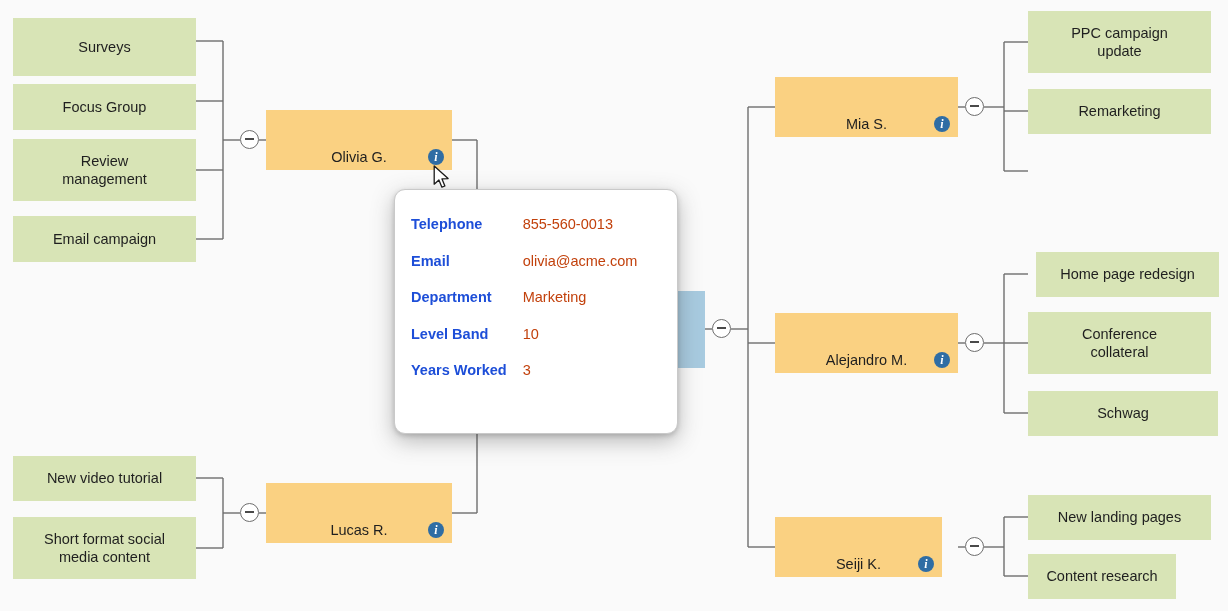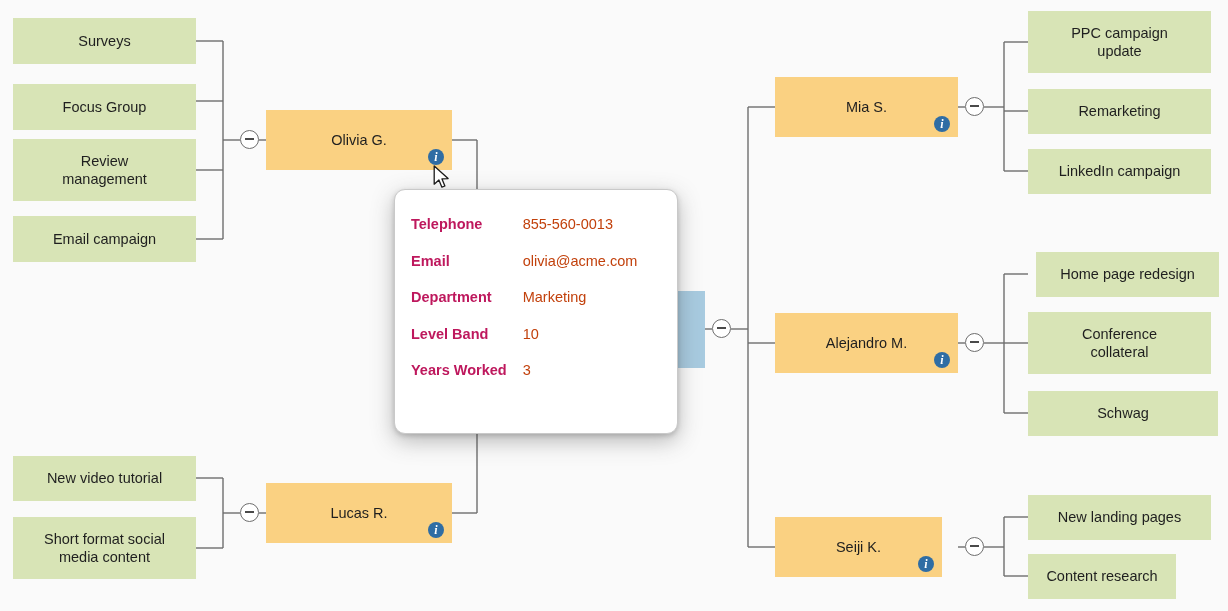--- a/index.html
+++ b/index.html
@@ -42,20 +42,21 @@
     color: #1f1f1f;
     line-height: 1.25;
     padding: 4px 10px;
     white-space: pre-line;
   }
   .node.leaf {
     background: #d8e4b6;
   }
   .node.person {
     background: #fad182;
+    align-items: flex-end;
   }
   .node.center {
     background: #a8cbe0;
   }
 
   
   .info-icon {
     position: absolute;
     right: 8px;
     bottom: 5px;
@@ -112,21 +113,21 @@
     border-collapse: collapse;
     font-size: 14.5px;
   }
   #tooltip td {
     padding: 0 0 20.5px 0;
     vertical-align: top;
     white-space: nowrap;
   }
   #tooltip td.k {
     font-weight: bold;
-    color: #be185d;
+    color: #1d4ed8;
     padding-right: 16px;
   }
   #tooltip td.v {
     color: #c2410c;
   }
 
   
   #cursor {
     position: absolute;
     left: 433px;
@@ -184,21 +185,21 @@
       <path d="M1004 413 H1028"></path>
 
       <path d="M958 547 H965"></path>
       <path d="M984 547 H1004"></path>
       <path d="M1004 517 V576"></path>
       <path d="M1004 517 H1028"></path>
       <path d="M1004 576 H1028"></path>
     </g>
   </svg>
 
-  <div class="node leaf" style="left:13px;  top:18px;  width:183px; height:46px;">
+  <div class="node leaf" style="left:13px;  top:18px;  width:183px; height:58px;">
     <span>Surveys</span>
   </div>
   <div class="node leaf" style="left:13px;  top:84px;  width:183px; height:46px;">
     <span>Focus Group</span>
   </div>
   <div class="node leaf" style="left:13px;  top:139px; width:183px; height:62px;">
     <span>Review
 management</span>
   </div>
   <div class="node leaf" style="left:13px;  top:216px; width:183px; height:46px;">
@@ -238,23 +239,20 @@
     <span class="info-icon">i</span>
   </div>
   <div class="toggle" style="left:965px; top:97px;"></div>
 
   <div class="node leaf" style="left:1028px; top:11px;  width:183px; height:62px;">
     <span>PPC campaign
 update</span>
   </div>
   <div class="node leaf" style="left:1028px; top:89px;  width:183px; height:45px;">
     <span>Remarketing</span>
-  </div>
-  <div class="node leaf" style="left:1028px; top:149px; width:183px; height:45px;">
-    <span>LinkedIn campaign</span>
   </div>
 
   <div class="node person" style="left:775px; top:313px; width:183px; height:60px;">
     <span>Alejandro M.</span>
     <span class="info-icon">i</span>
   </div>
   <div class="toggle" style="left:965px; top:333px;"></div>
 
   <div class="node leaf" style="left:1036px; top:252px; width:183px; height:45px;">
     <span>Home page redesign</span>

